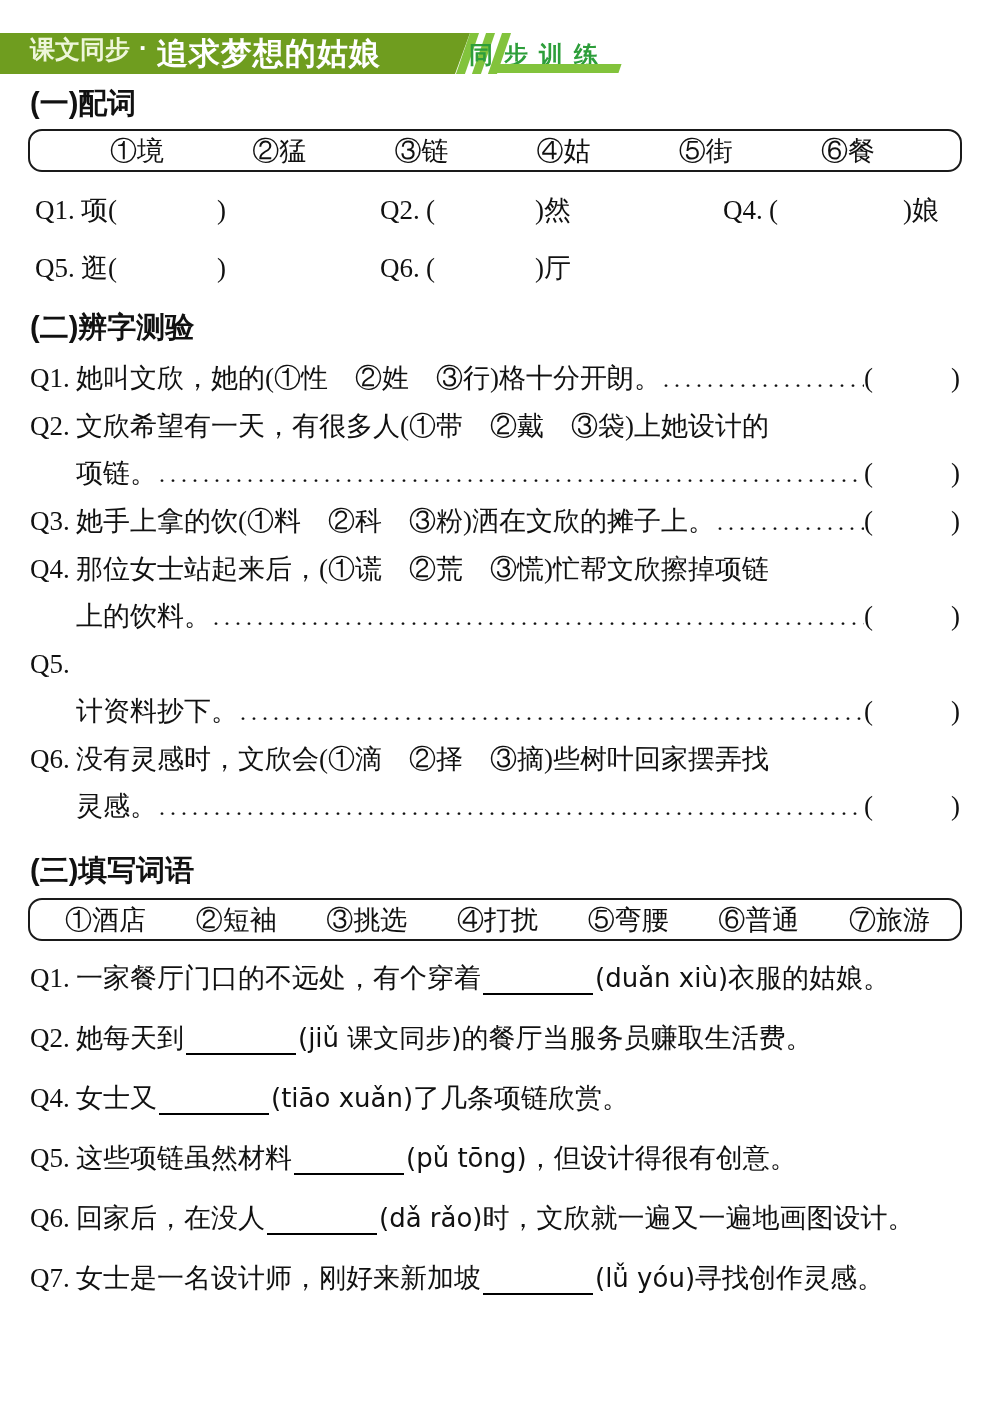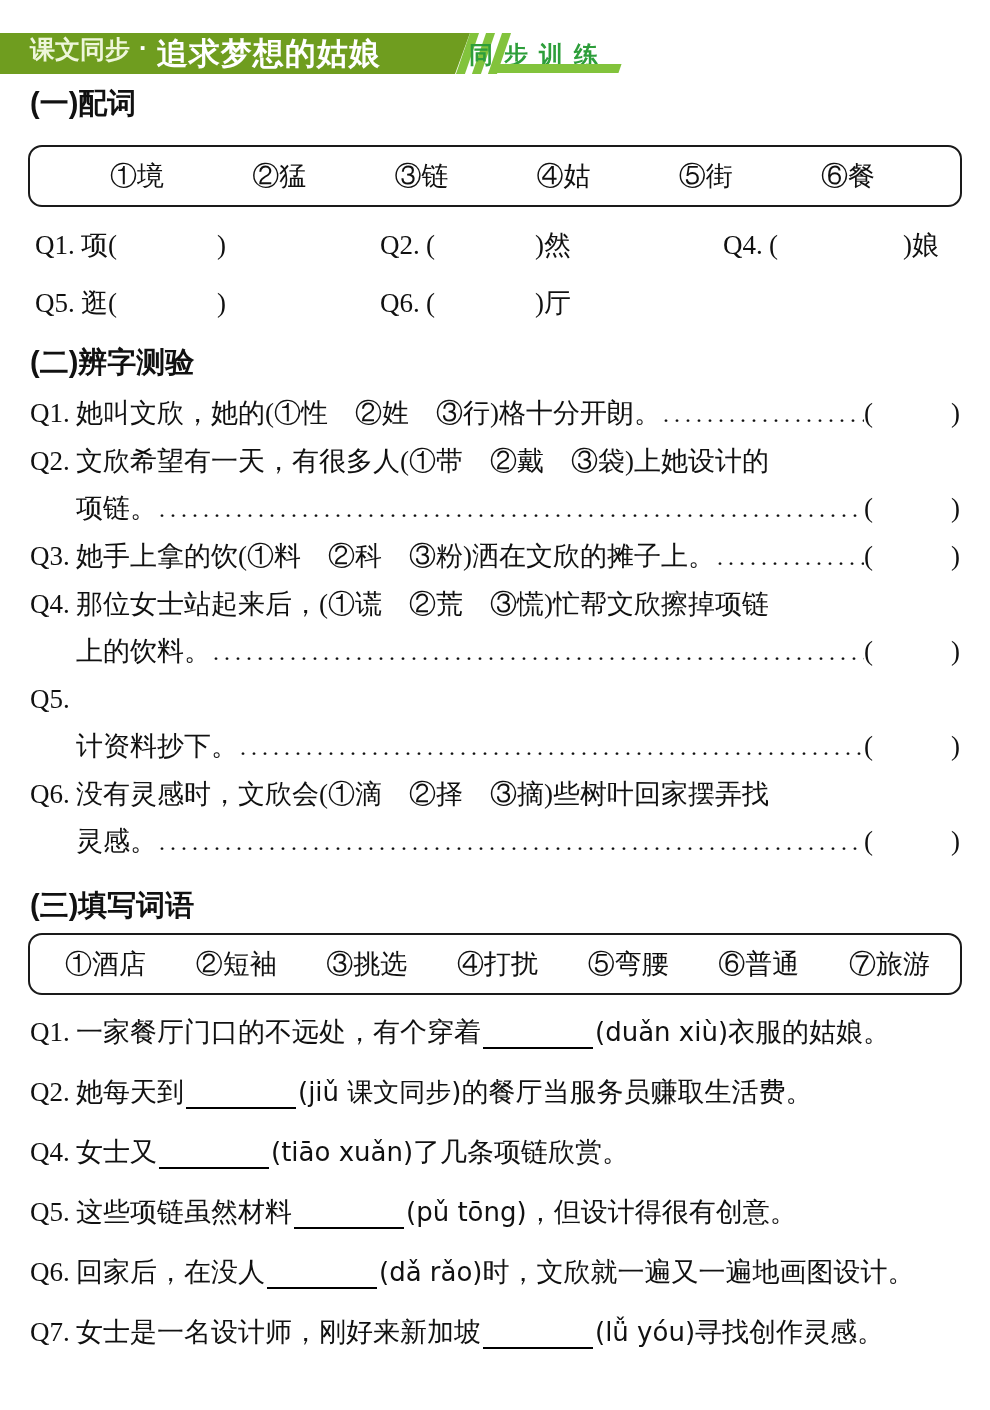--- a/index.html
+++ b/index.html
@@ -20,21 +20,21 @@
         color:var(--logo-green,#2d9e3a);letter-spacing:11px;white-space:nowrap;
         font-family:"Liberation Sans","DejaVu Sans",sans-serif;}
   .logo-bar{position:absolute;left:492px;top:64px;width:128px;height:9px;
             background:var(--stripe-green,#82c33c);transform:skewX(-19deg);}
   
   main{padding-top:85px;}
   h2.sec{margin:3px 0 0 30px;font-size:29px;line-height:30px;font-weight:bold;
          font-family:"Liberation Sans","DejaVu Sans",sans-serif;}
   h2.sec.later{margin-top:4px;}
   h2.sec.last{margin-top:24px;}
-  .opt-box{margin:27px 28px 0 28px;height:62px;box-sizing:border-box;
+  .opt-box{margin:11px 28px 0 28px;height:43px;box-sizing:border-box;
            border:2.5px solid #1a1a1a;border-radius:14px;
            display:flex;align-items:center;justify-content:space-between;
            font-size:27px;}
   .opt-box.six{padding:0 85px 0 80px;}
   .opt-box.seven{margin-top:13px;padding:0 30px 0 35px;}
   .opt{white-space:nowrap;}
   .match-grid{margin:20px 0 0 35px;display:grid;grid-template-columns:345px 343px auto;
               grid-auto-rows:58px;font-size:27px;}
   .match-cell{white-space:nowrap;}
   .qlabel{display:inline-block;width:46px;flex:none;}

